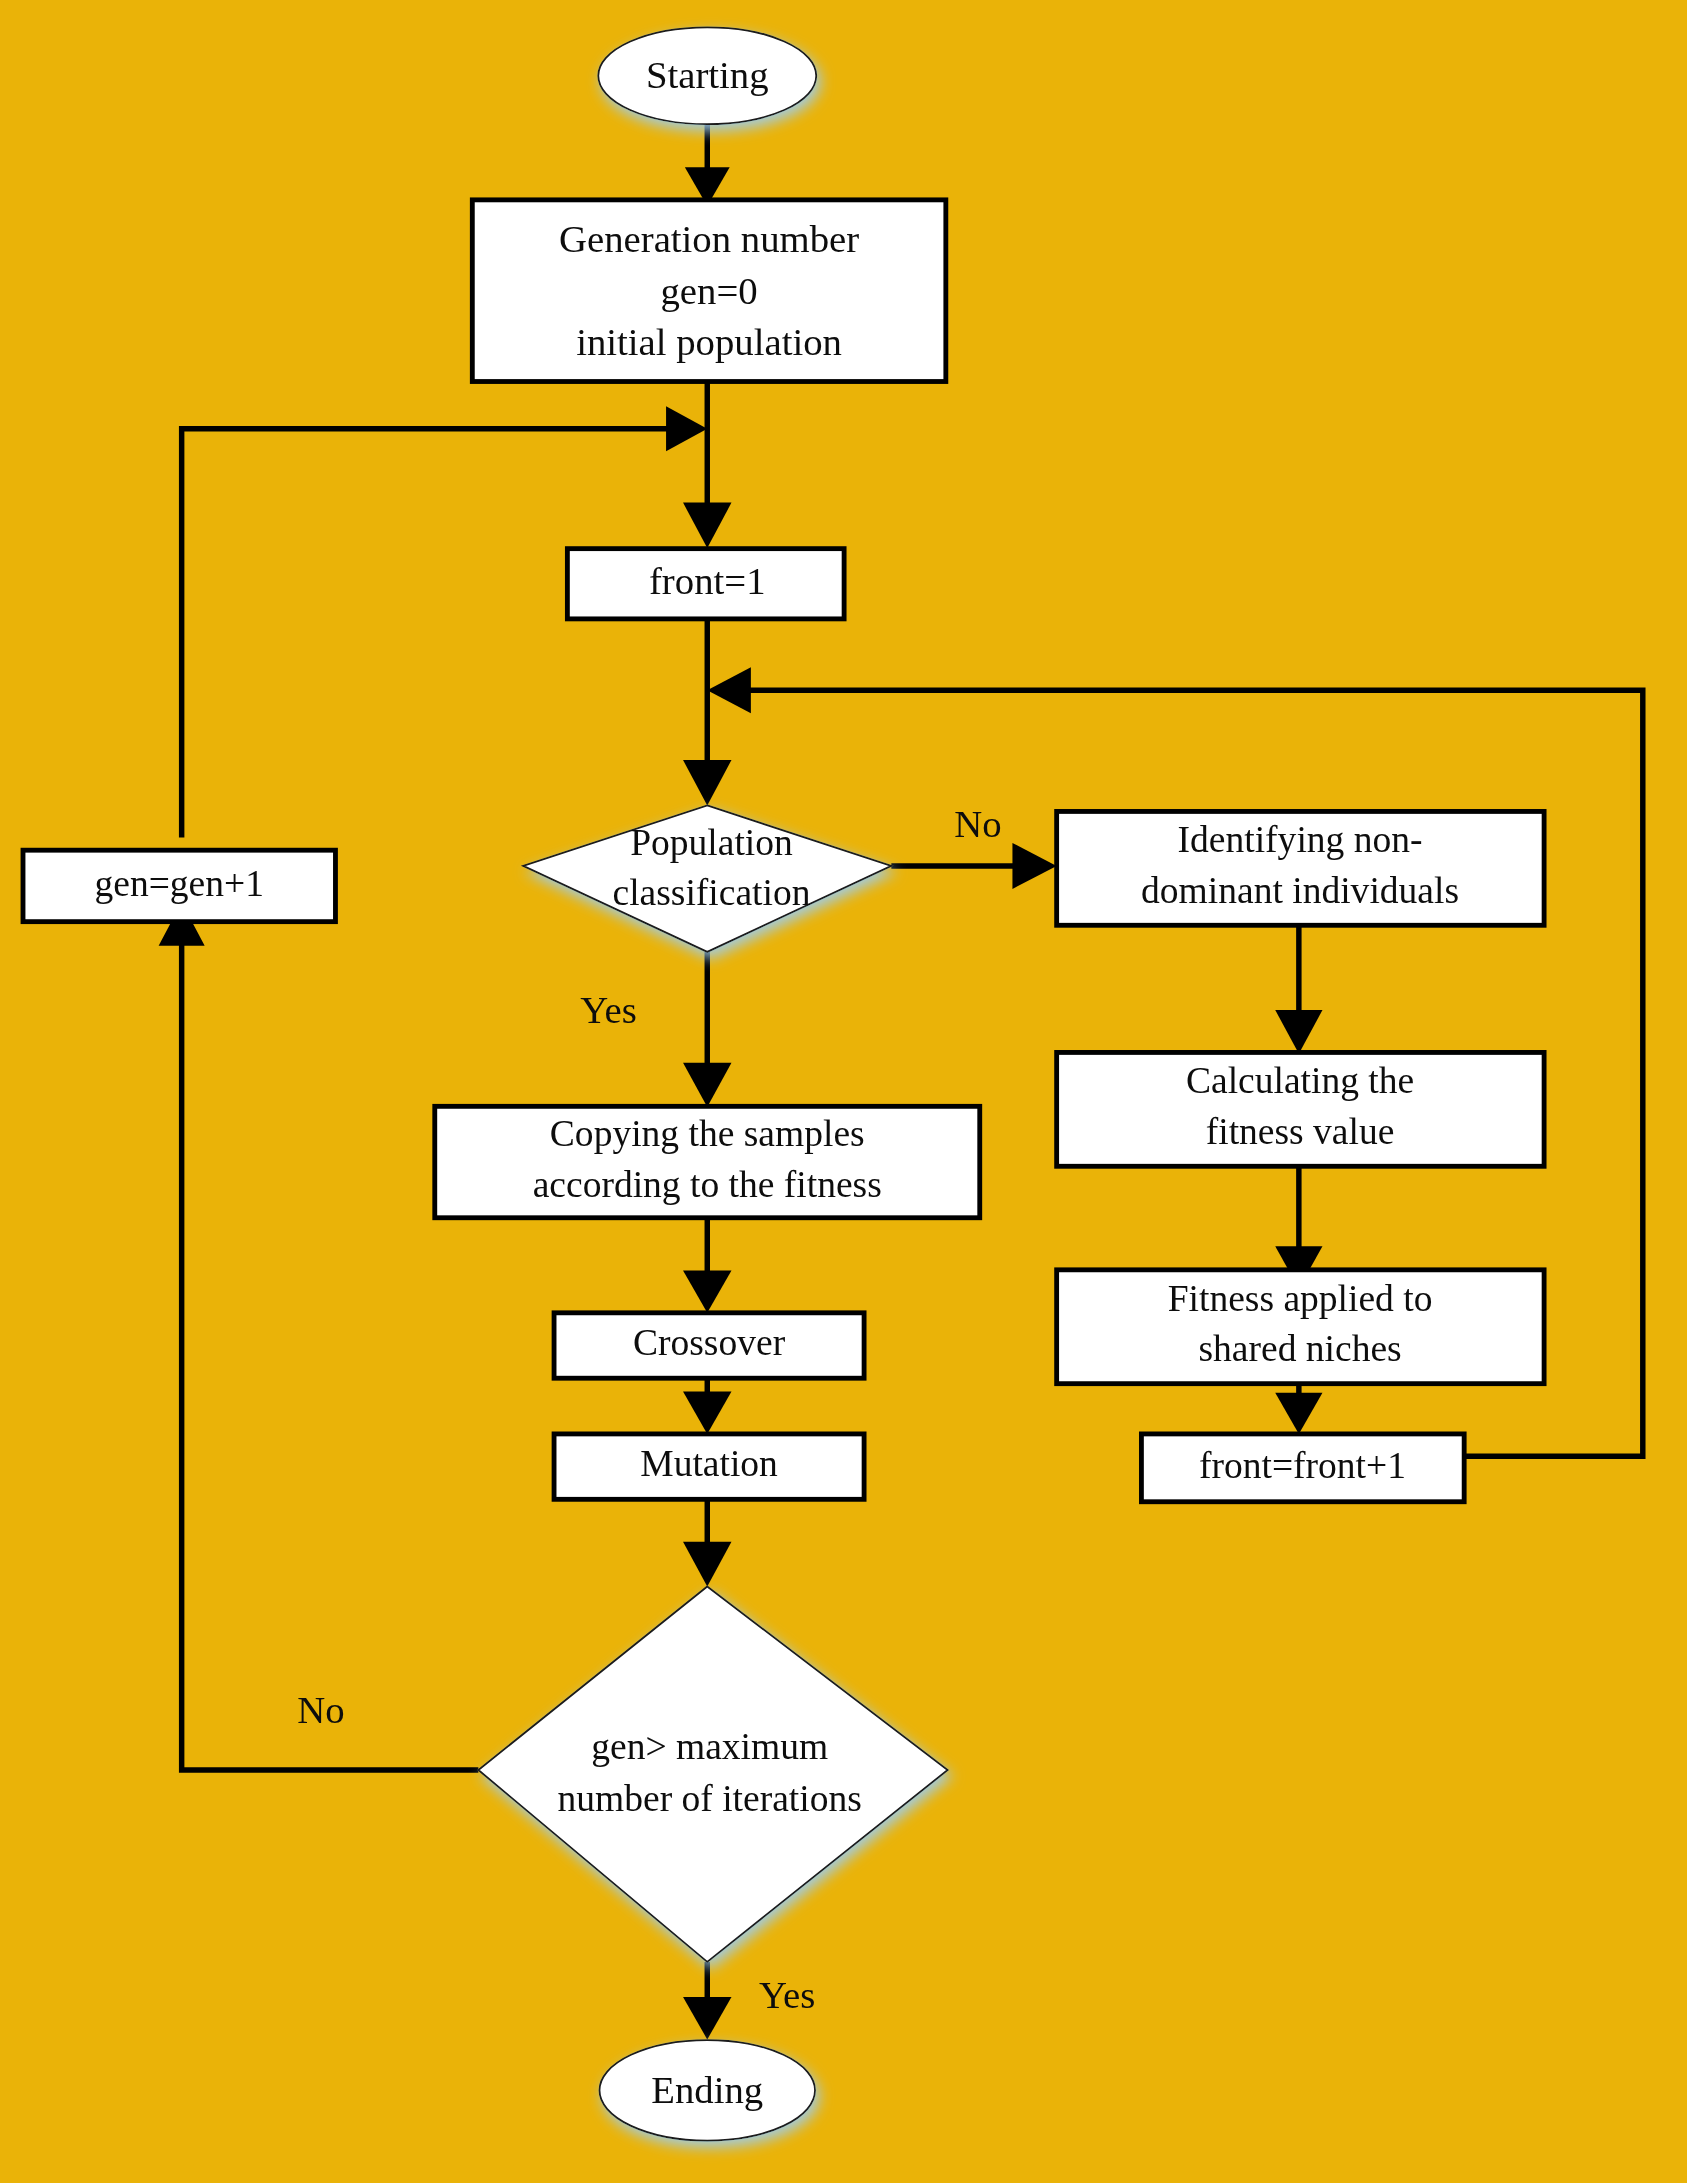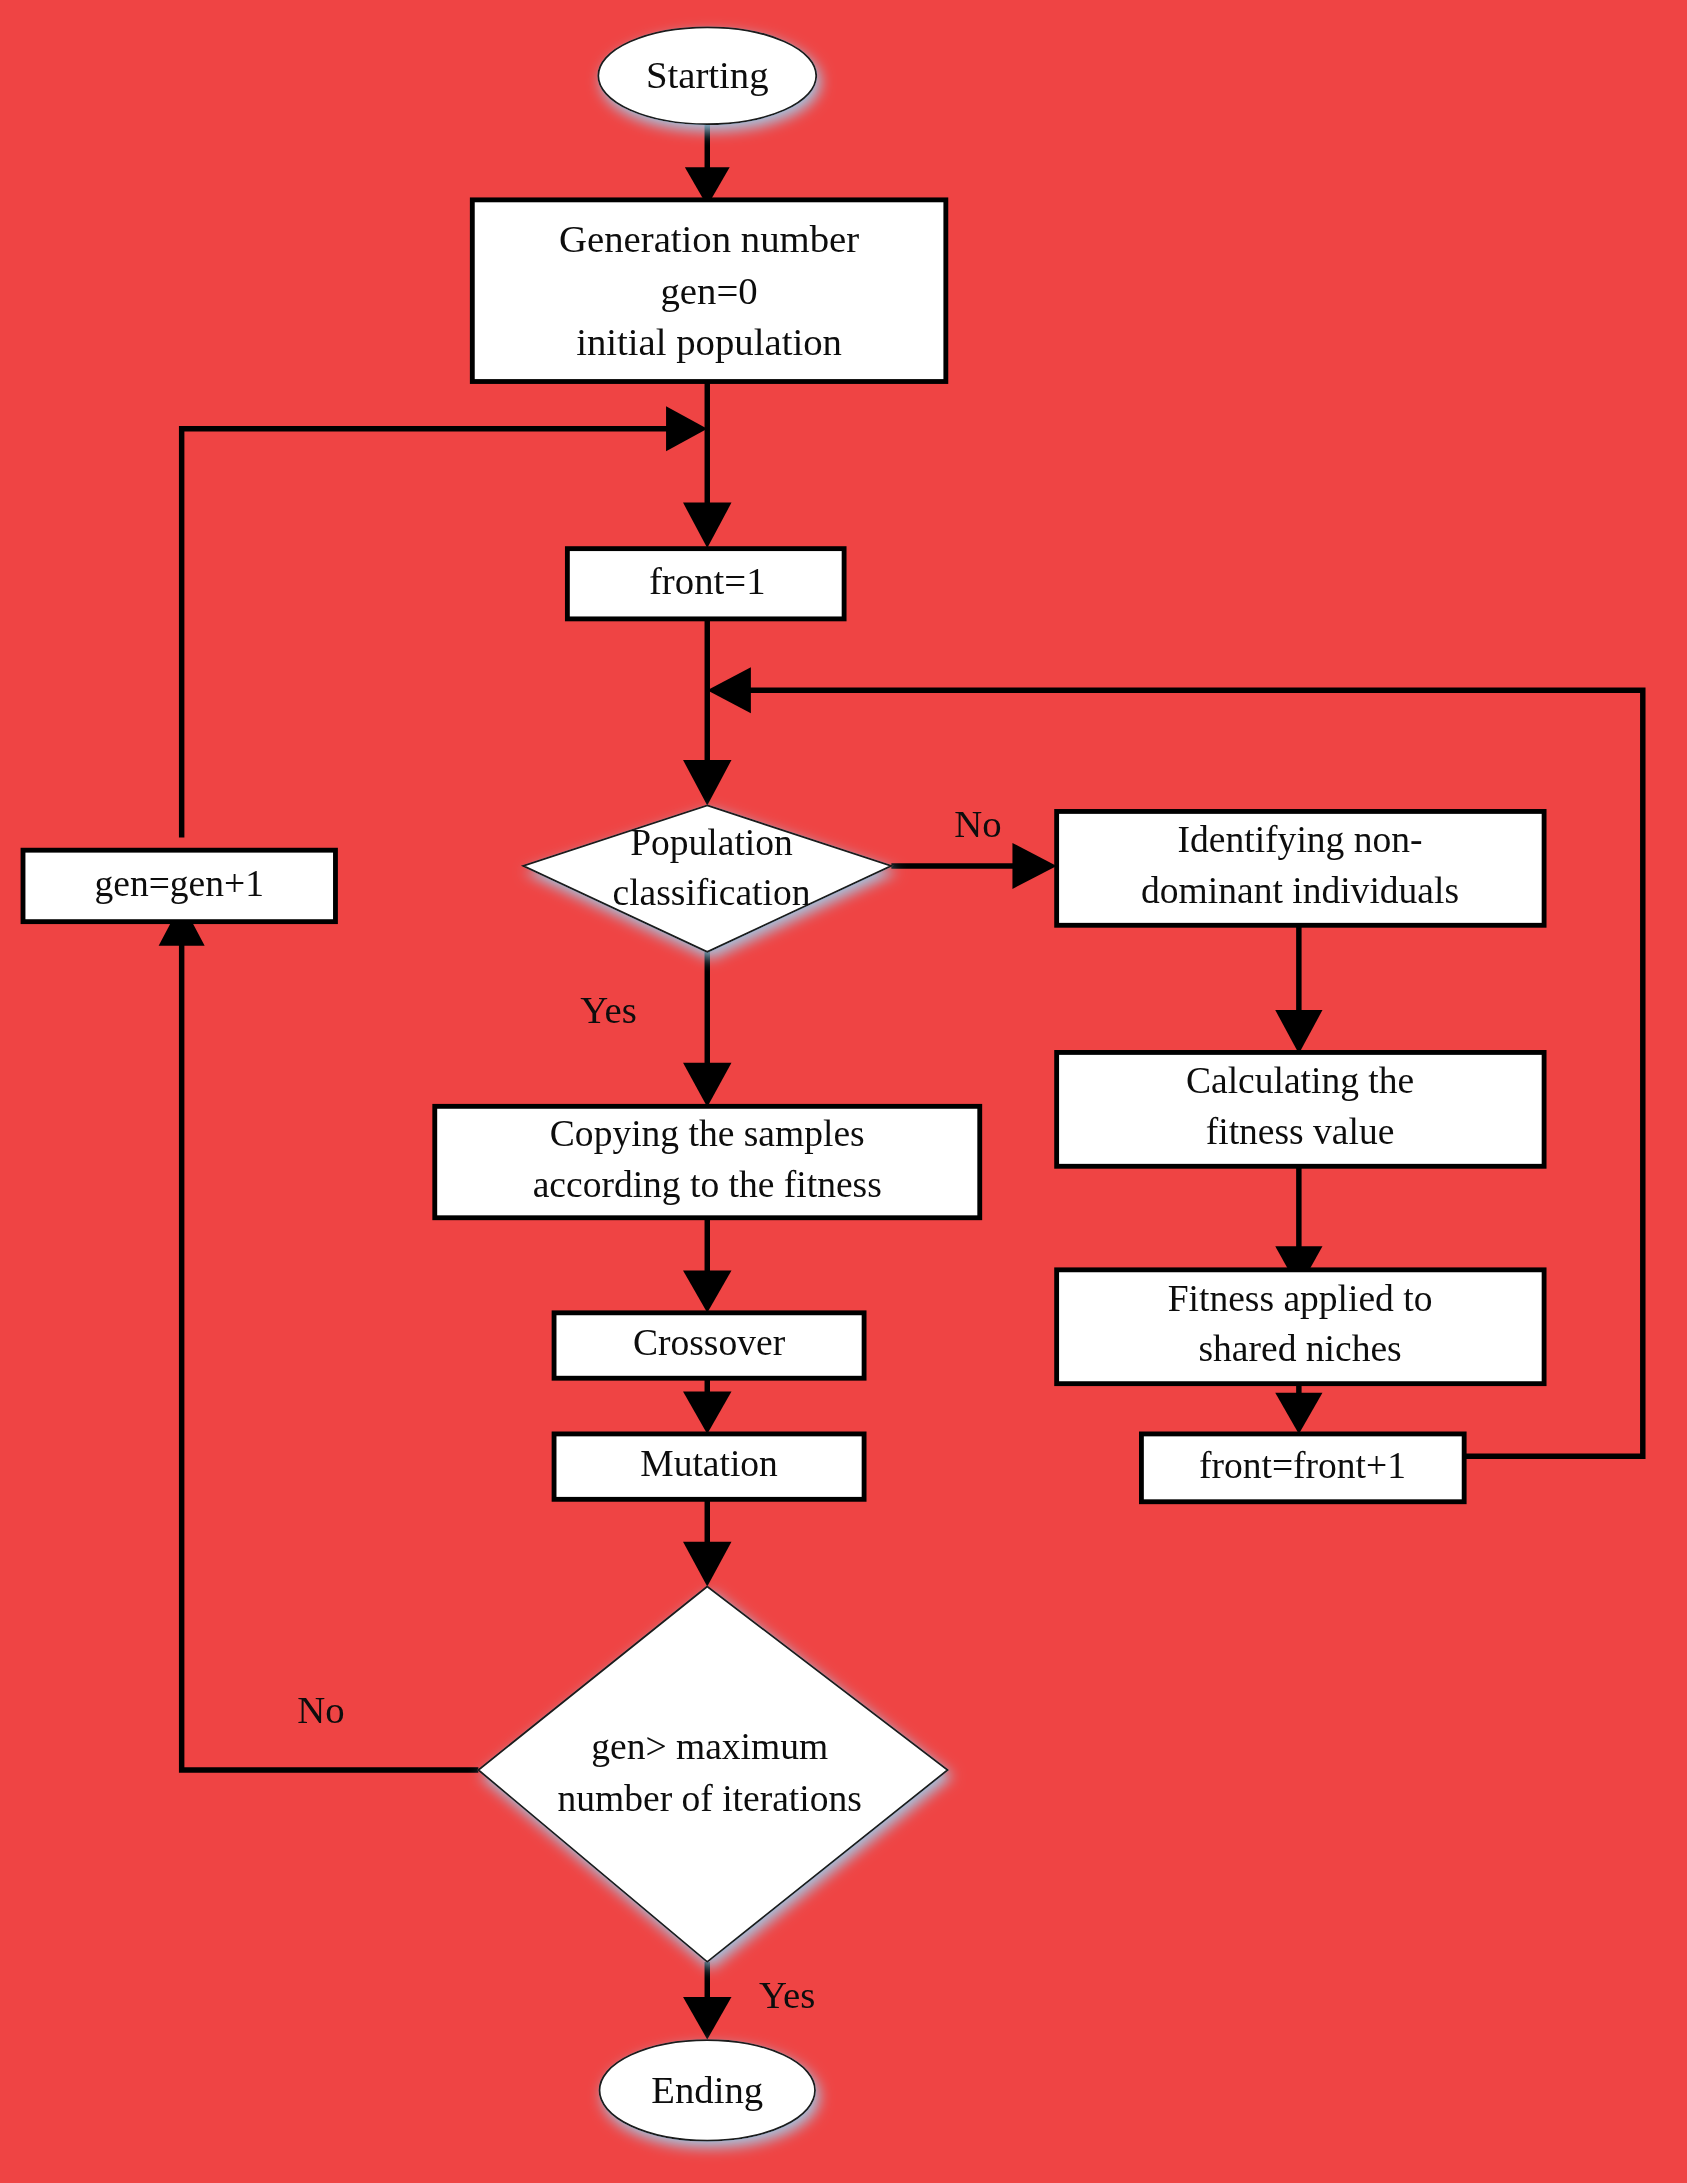--- a/index.html
+++ b/index.html
@@ -7,21 +7,21 @@
     padding: 0;
     background: #ffffff;
   }
   body {
     font-family: "Liberation Serif", "DejaVu Serif", serif;
   }
   #flowchart-root {
     position: relative;
     width: 1687px;
     height: 2183px;
-    background: #ef4444;
+    background: #eab308;
     overflow: hidden;
   }
   svg#chart-svg {
     position: absolute;
     top: 0;
     left: 0;
     width: 1687px;
     height: 2183px;
     display: block;
   }

